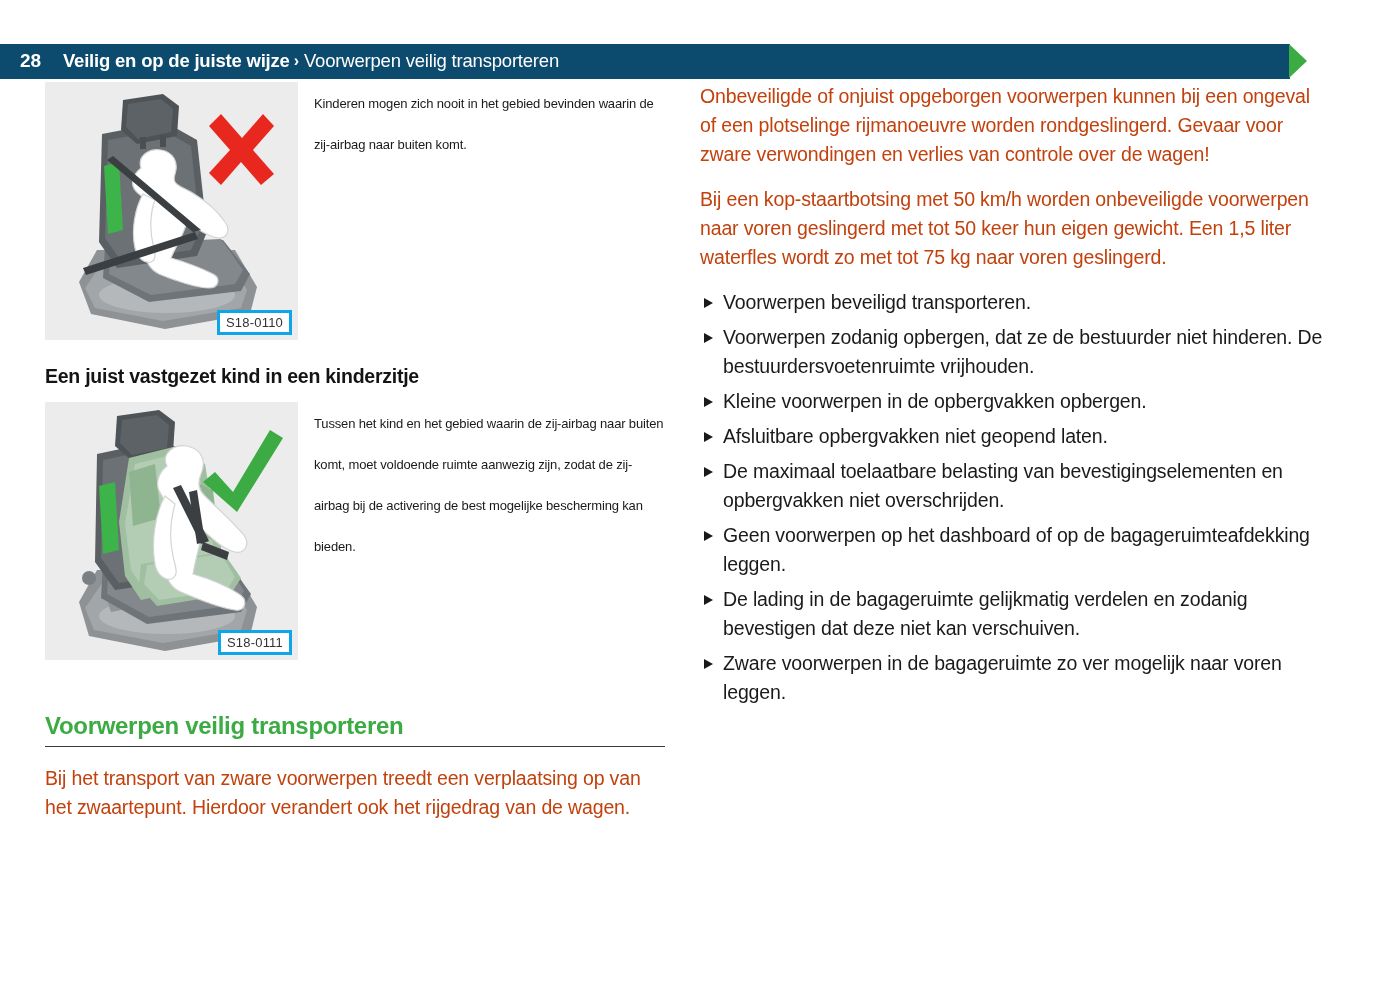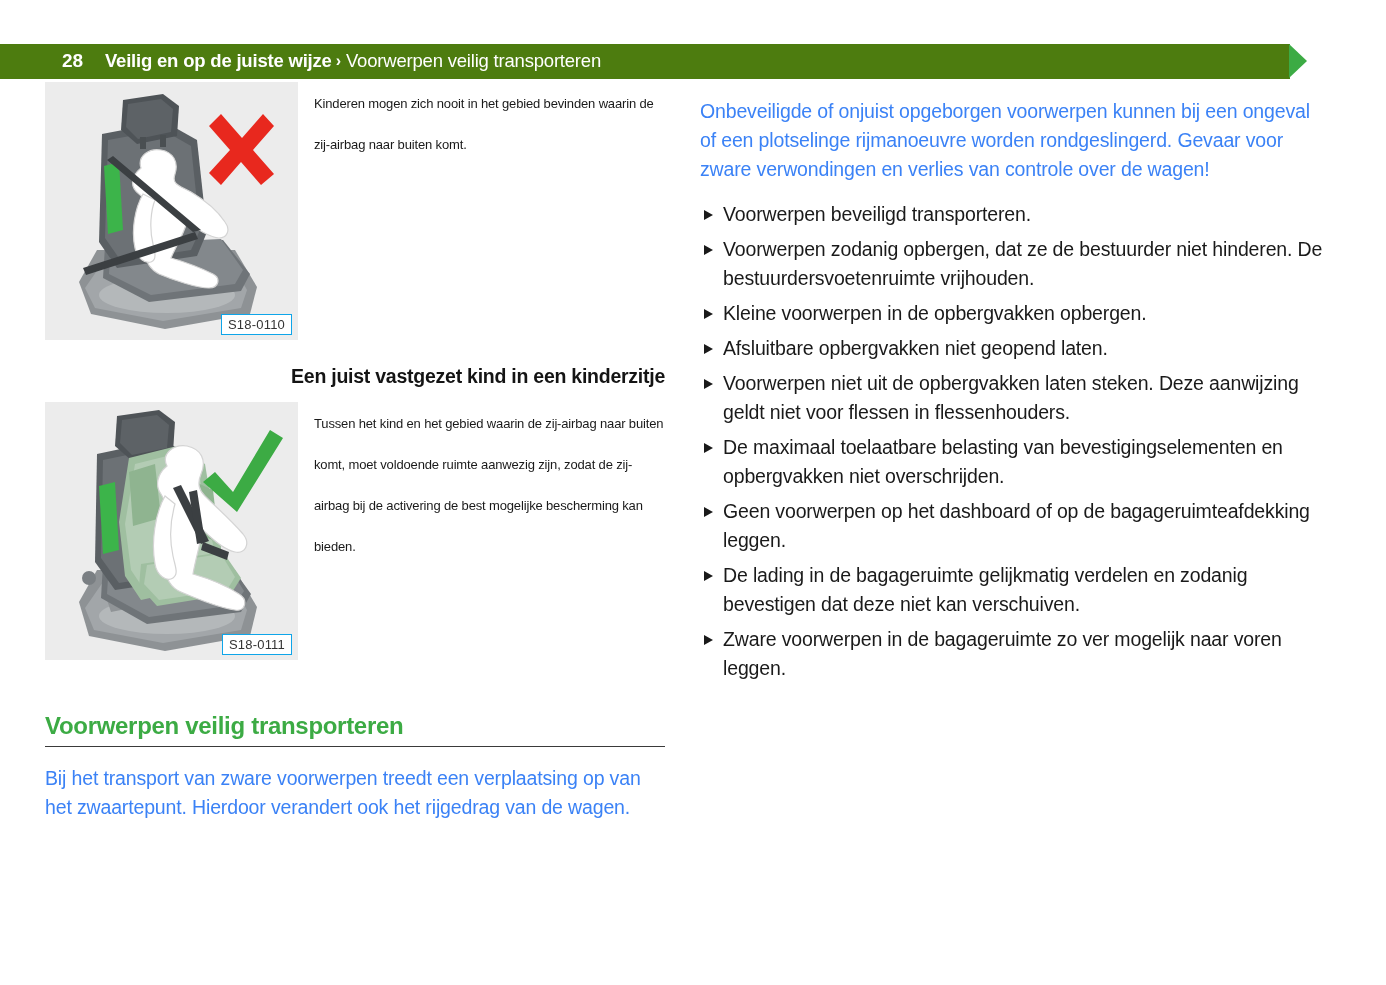--- a/index.html
+++ b/index.html
@@ -23,26 +23,26 @@
     position: absolute;
     top: 25px;
     left: 0;
     width: 1330px;
     height: 35px;
     display: flex;
     align-items: center;
   }
   .header-bar {
     position: relative;
-    background: #4d7c0f;
+    background: #0c4a6e;
     height: 35px;
     width: 1290px;
     display: flex;
     align-items: center;
-    padding-left: 62px;
+    padding-left: 20px;
     margin-top: 37px;
   }
   .header-bar::after {
     content: "";
     position: absolute;
     right: -17px;
     top: 0;
     width: 0;
     height: 0;
     border-top: 17.5px solid transparent;
@@ -92,28 +92,28 @@
   .col-right { left: 700px; width: 625px; }
 
   h3.sub-head {
     font-size: 19.5px;
     font-weight: bold;
     line-height: 27px;
     margin: 0 0 12px 0;
     letter-spacing: -0.25px;
     color: #141414;
   }
-  h3.sub-head.second { margin-top: 23px; text-align: right; }
+  h3.sub-head.second { margin-top: 23px; }
 
   p.body-text {
     font-size: 19.5px;
     line-height: 29px;
-    margin: 15px 0 16px 0;
+    margin: 0 0 16px 0;
     letter-spacing: -0.15px;
-    color: #3b82f6;
+    color: #c2410c;
   }
   p.body-text:last-child { margin-bottom: 0; }
 
   
   .figure-block {
     display: flex;
     align-items: flex-start;
     gap: 16px;
   }
   .figure {
@@ -121,21 +121,21 @@
     width: 253px;
     height: 258px;
     background: #ececec;
     flex: 0 0 253px;
   }
   .figure-caption-id {
     position: absolute;
     right: 6px;
     bottom: 5px;
     background: #ffffff;
-    border: 1px solid #0ea5e9;
+    border: 3px solid #0ea5e9;
     font-size: 13px;
     line-height: 15px;
     padding: 2px 6px 2px 6px;
     color: #333333;
     font-family: "Liberation Sans", sans-serif;
     letter-spacing: 0.2px;
   }
   .figure-text {
     flex: 1 1 auto;
     padding-top: 1px;
@@ -316,27 +316,27 @@
       <hr class="heading-rule">
       <p class="body-text">Bij het transport van zware voorwerpen treedt een verplaatsing op van het zwaartepunt. Hierdoor verandert ook het rijgedrag van de wagen.</p>
     </div>
 
   </div>
 
   <div class="col col-right">
 
 
     <p class="body-text">Onbeveiligde of onjuist opgeborgen voorwerpen kunnen bij een ongeval of een plotselinge rijmanoeuvre worden rondgeslingerd. Gevaar voor zware verwondingen en verlies van controle over de wagen!</p>
+    <p class="body-text">Bij een kop-staartbotsing met 50 km/h worden onbeveiligde voorwerpen naar voren geslingerd met tot 50 keer hun eigen gewicht. Een 1,5 liter waterfles wordt zo met tot 75 kg naar voren geslingerd.</p>
 
     <ul class="arrow-list">
       <li>Voorwerpen beveiligd transporteren.</li>
       <li>Voorwerpen zodanig opbergen, dat ze de bestuurder niet hinderen. De bestuurdersvoetenruimte vrijhouden.</li>
       <li>Kleine voorwerpen in de opbergvakken opbergen.</li>
       <li>Afsluitbare opbergvakken niet geopend laten.</li>
-      <li>Voorwerpen niet uit de opbergvakken laten steken. Deze aanwijzing geldt niet voor flessen in flessenhouders.</li>
       <li>De maximaal toelaatbare belasting van bevestigingselementen en opbergvakken niet overschrijden.</li>
       <li>Geen voorwerpen op het dashboard of op de bagageruimteafdekking leggen.</li>
       <li>De lading in de bagageruimte gelijkmatig verdelen en zodanig bevestigen dat deze niet kan verschuiven.</li>
       <li>Zware voorwerpen in de bagageruimte zo ver mogelijk naar voren leggen.</li>
     </ul>
 
   </div>
 
 </div>
 

